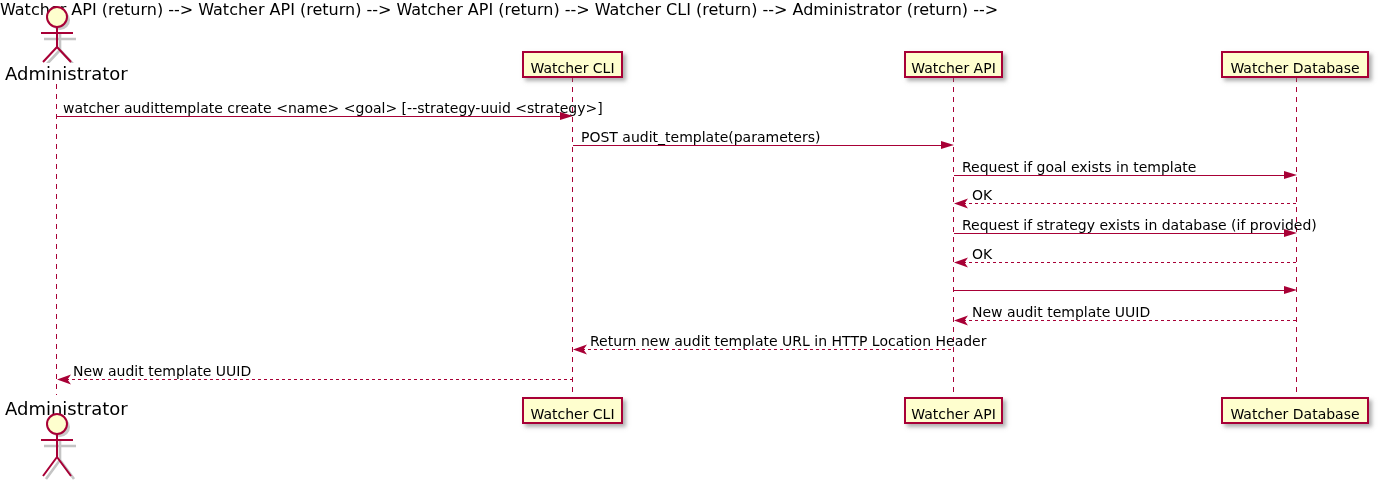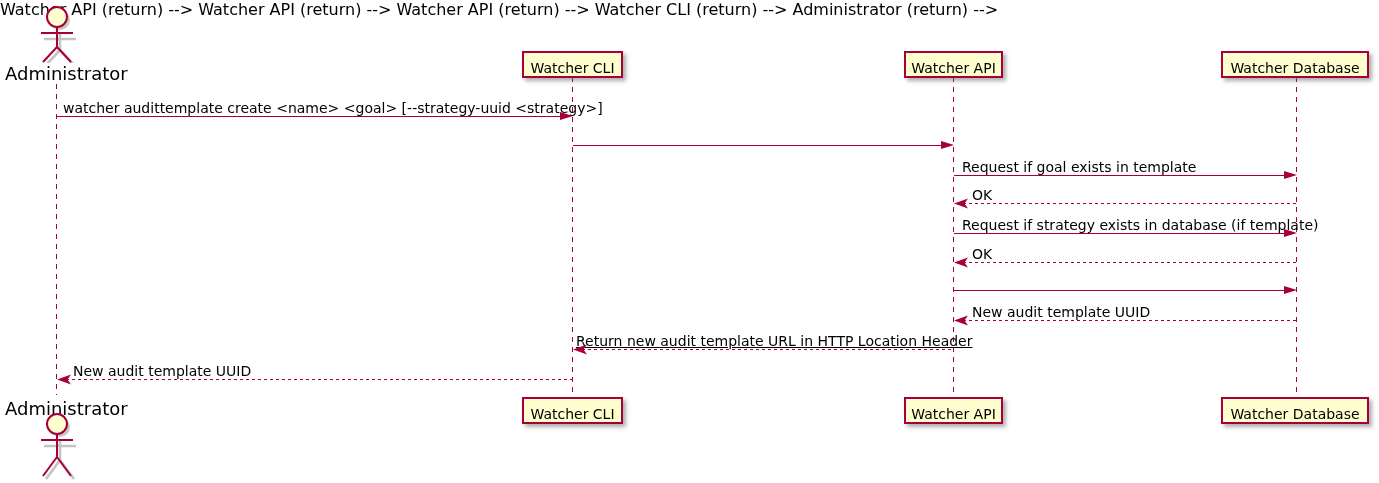--- a/index.html
+++ b/index.html
@@ -55,37 +55,38 @@
   <div class="pbox" style="left:1221px;top:51px;width:148px;height:27px;">
     <span>Watcher Database</span>
   </div>
 
   
   <div class="mlabel" style="left:63px;top:100px;">watcher audittemplate create &lt;name&gt; &lt;goal&gt; [--strategy-uuid &lt;strategy&gt;]</div>
   <div class="mline" style="left:57px;top:116px;width:504px;"></div>
   <div class="ah-r" style="left:560px;top:112px;"></div>
 
   
+  <div class="mlabel" style="left:581px;top:129px;">POST audit_template(parameters)</div>
   <div class="mline" style="left:573px;top:145px;width:369px;"></div>
   <div class="ah-r" style="left:941px;top:141px;"></div>
 
   
   <div class="mlabel" style="left:962px;top:159px;">Request if goal exists in template</div>
   <div class="mline" style="left:954px;top:175px;width:331px;"></div>
   <div class="ah-r" style="left:1284px;top:171px;"></div>
 
    Watcher API (return) --&gt;
   <div class="mlabel" style="left:972px;top:187px;">OK</div>
   <div class="mline dotted" style="left:957px;top:203px;width:340px;"></div>
   <svg class="ah-l" style="left:954px;top:198px;" width="15" height="11" viewBox="0 0 15 11">
       <polygon points="0,5.5 14,0.5 10.5,5.5 14,10.5"></polygon>
     </svg>
 
   
-  <div class="mlabel" style="left:962px;top:217px;">Request if strategy exists in database (if template)</div>
+  <div class="mlabel" style="left:962px;top:217px;">Request if strategy exists in database (if provided)</div>
   <div class="mline" style="left:954px;top:233px;width:331px;"></div>
   <div class="ah-r" style="left:1284px;top:229px;"></div>
 
    Watcher API (return) --&gt;
   <div class="mlabel" style="left:972px;top:246px;">OK</div>
   <div class="mline dotted" style="left:957px;top:262px;width:340px;"></div>
   <svg class="ah-l" style="left:954px;top:257px;" width="15" height="11" viewBox="0 0 15 11">
       <polygon points="0,5.5 14,0.5 10.5,5.5 14,10.5"></polygon>
     </svg>
 
@@ -94,21 +95,21 @@
   <div class="ah-r" style="left:1284px;top:286px;"></div>
 
    Watcher API (return) --&gt;
   <div class="mlabel" style="left:972px;top:304px;">New audit template UUID</div>
   <div class="mline dotted" style="left:957px;top:320px;width:340px;"></div>
   <svg class="ah-l" style="left:954px;top:315px;" width="15" height="11" viewBox="0 0 15 11">
       <polygon points="0,5.5 14,0.5 10.5,5.5 14,10.5"></polygon>
     </svg>
 
    Watcher CLI (return) --&gt;
-  <div class="mlabel" style="left:576px;top:333px;text-decoration:underline;">Return new audit template URL in HTTP Location Header</div>
+  <div class="mlabel" style="left:590px;top:333px;">Return new audit template URL in HTTP Location Header</div>
   <div class="mline dotted" style="left:576px;top:349px;width:378px;"></div>
   <svg class="ah-l" style="left:573px;top:344px;" width="15" height="11" viewBox="0 0 15 11">
       <polygon points="0,5.5 14,0.5 10.5,5.5 14,10.5"></polygon>
     </svg>
 
    Administrator (return) --&gt;
   <div class="mlabel" style="left:73px;top:363px;">New audit template UUID</div>
   <div class="mline dotted" style="left:60px;top:379px;width:513px;"></div>
   <svg class="ah-l" style="left:57px;top:374px;" width="15" height="11" viewBox="0 0 15 11">
       <polygon points="0,5.5 14,0.5 10.5,5.5 14,10.5"></polygon>

